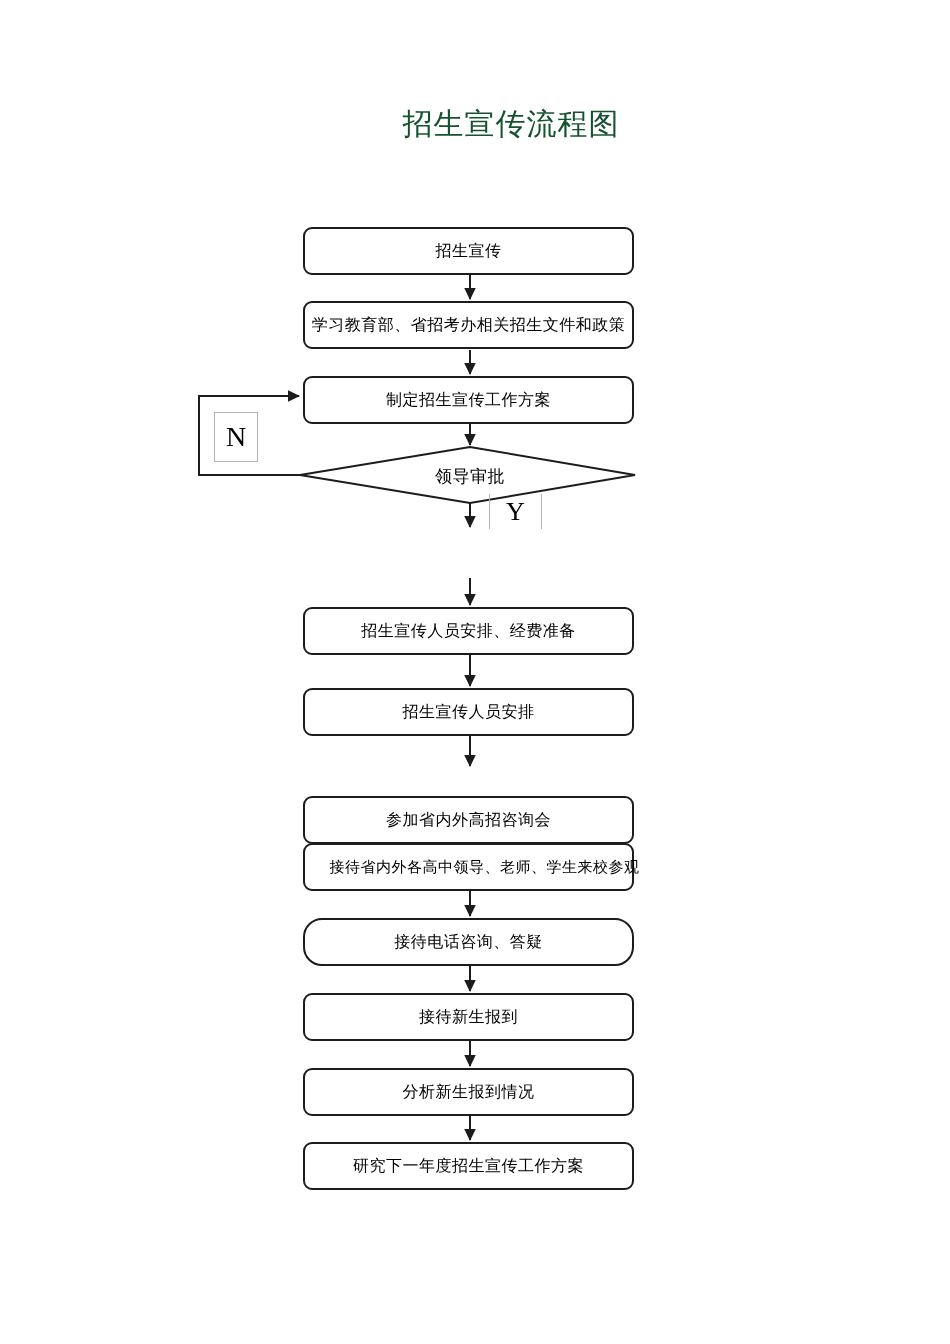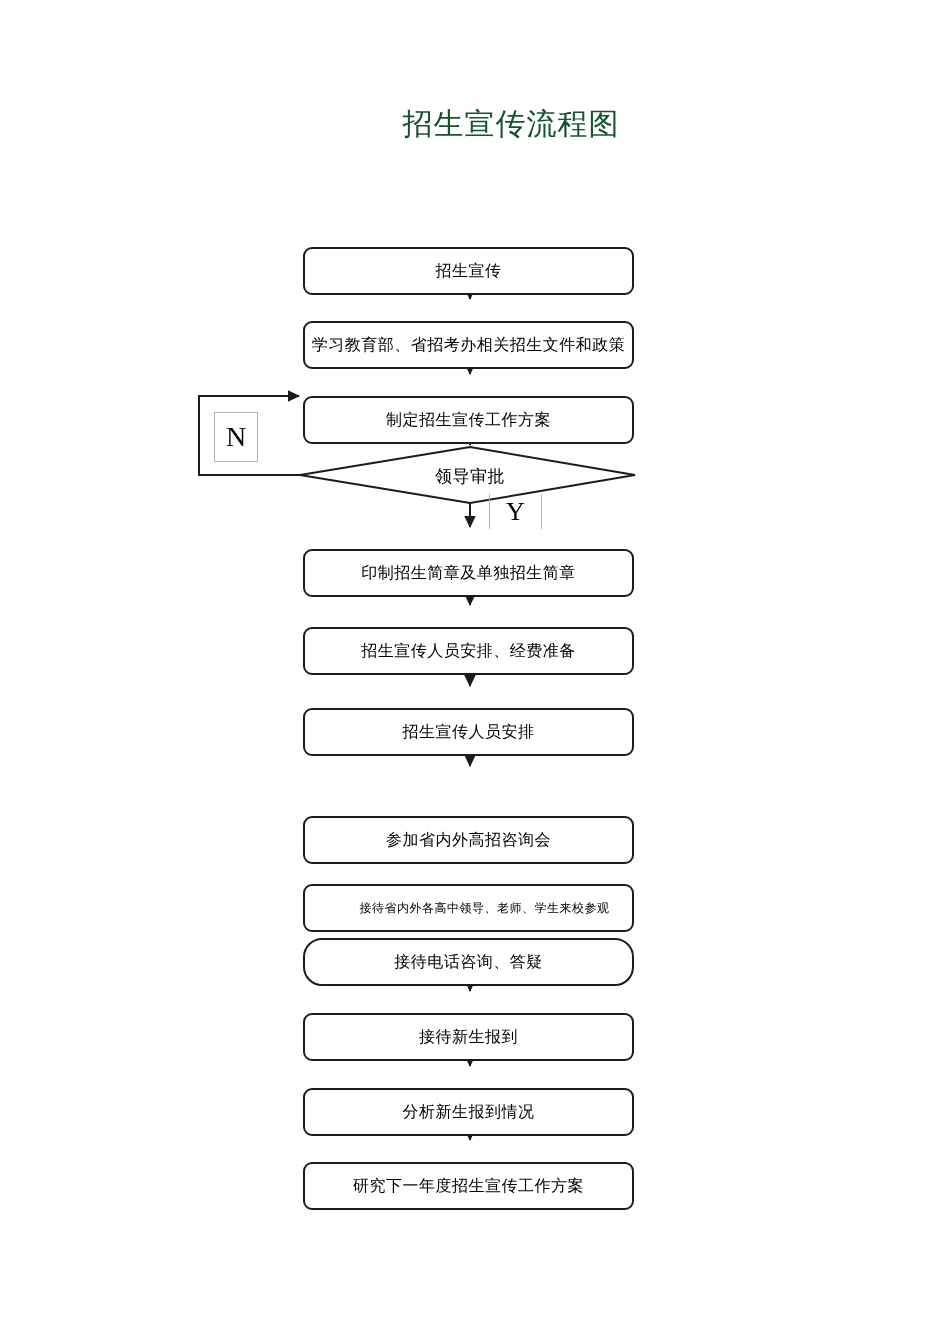--- a/index.html
+++ b/index.html
@@ -37,21 +37,20 @@
     background: #ffffff;
     border: 2px solid #1c1c1c;
     border-radius: 9px;
     display: flex;
     align-items: center;
     justify-content: center;
     font-size: 16px;
     letter-spacing: 0.5px;
     white-space: nowrap;
     z-index: 2;
-    margin-top: 20px;
   }
   .decision-label {
     position: absolute;
     left: 300px;
     top: 465px;
     width: 340px;
     text-align: center;
     font-size: 17px;
     letter-spacing: 0.5px;
     z-index: 3;
@@ -120,23 +119,22 @@
   <div class="doc-title">招生宣传流程图</div>
 
   <div class="flow-box" style="top:227px;">招生宣传</div>
   <div class="flow-box" style="top:301px;">学习教育部、省招考办相关招生文件和政策</div>
   <div class="flow-box" style="top:376px;">制定招生宣传工作方案</div>
 
   <div class="decision-label">领导审批</div>
   <div class="n-frame">N</div>
   <div class="y-frame">Y</div>
 
-  <div class="flow-box" style="top:529px;">印制招生简章及单独招生简章</div>
   <div class="flow-box" style="top:607px;">招生宣传人员安排、经费准备</div>
   <div class="flow-box" style="top:688px;">招生宣传人员安排</div>
   <div class="flow-box" style="top:796px;">参加省内外高招咨询会</div>
-  <div class="flow-box" style="top:864px; font-size:12px;padding-left:32px;">接待省内外各高中领导、老师、学生来校参观</div>
+  <div class="flow-box" style="top:843px; font-size:15px;padding-left:32px;">接待省内外各高中领导、老师、学生来校参观</div>
   <div class="flow-box" style="top:918px;border-radius:19px;">接待电话咨询、答疑</div>
   <div class="flow-box" style="top:993px;text-align:right;">接待新生报到</div>
   <div class="flow-box" style="top:1068px;">分析新生报到情况</div>
   <div class="flow-box" style="top:1142px;">研究下一年度招生宣传工作方案</div>
 
 </div>
 
 </body></html>

